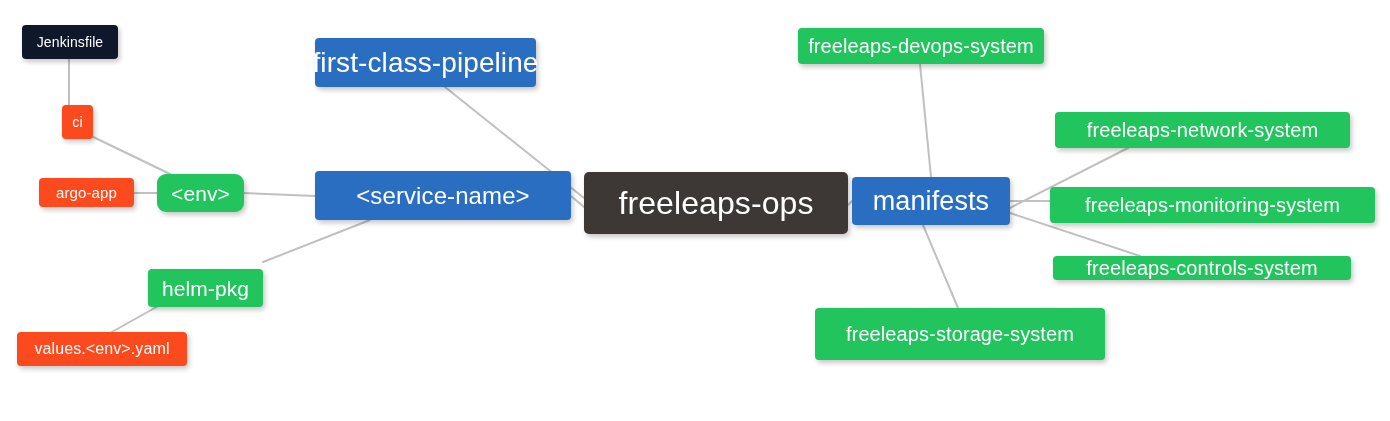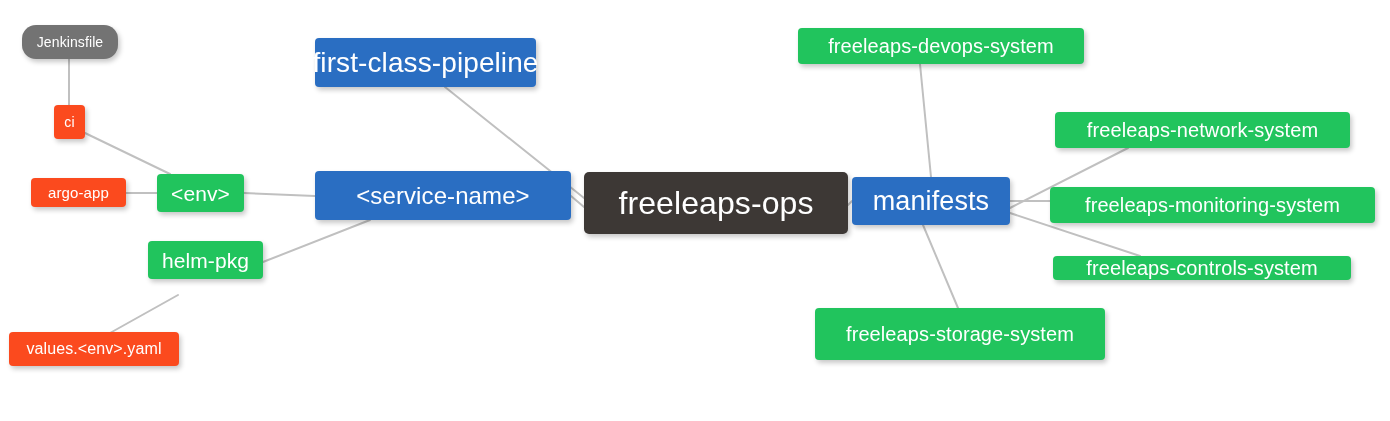--- a/index.html
+++ b/index.html
@@ -38,22 +38,22 @@
     box-shadow: 2px 3px 5px rgba(0,0,0,0.22);
     letter-spacing: 0.1px;
     z-index: 2;
   }
   .mm-node.root {
     background: #3d3835;
     border-radius: 5px;
   }
   .mm-node.blue   { background: #2a6ec2; }
   .mm-node.green  { background: #21c45d; }
-  .mm-node.orange { background: #737373; border-radius: 14px; }
-  .mm-node.red    { background: #fb4a1e; }
+  .mm-node.orange { background: #0f172a; }
+  .mm-node.red    { background: #fb4a1e; margin-left: 8px; }
 </style>
 </head>
 <body>
 
 <div id="mindmap-canvas">
   <svg id="edge-layer" viewBox="0 0 1390 421">
       <line x1="584" y1="207" x2="571" y2="196" stroke="#c0c0c0" stroke-width="2" stroke-linecap="round"></line>
       <line x1="584" y1="198" x2="445" y2="87" stroke="#c0c0c0" stroke-width="2" stroke-linecap="round"></line>
       <line x1="848" y1="205" x2="852" y2="201" stroke="#c0c0c0" stroke-width="2" stroke-linecap="round"></line>
       <line x1="315" y1="196" x2="244" y2="193" stroke="#c0c0c0" stroke-width="2" stroke-linecap="round"></line>
@@ -65,26 +65,26 @@
       <line x1="931" y1="177" x2="920" y2="64" stroke="#c0c0c0" stroke-width="2" stroke-linecap="round"></line>
       <line x1="1010" y1="208" x2="1128" y2="148" stroke="#c0c0c0" stroke-width="2" stroke-linecap="round"></line>
       <line x1="1010" y1="201" x2="1050" y2="201" stroke="#c0c0c0" stroke-width="2" stroke-linecap="round"></line>
       <line x1="1010" y1="213" x2="1140" y2="256" stroke="#c0c0c0" stroke-width="2" stroke-linecap="round"></line>
       <line x1="923" y1="225" x2="958" y2="308" stroke="#c0c0c0" stroke-width="2" stroke-linecap="round"></line>
     </svg>
   <div id="node-layer">
       <div class="mm-node orange" style="left: 22px; top: 25px; width: 96px; height: 34px; font-size: 14px;">Jenkinsfile</div>
       <div class="mm-node red" style="left: 54px; top: 105px; width: 31px; height: 34px; font-size: 14px;">ci</div>
       <div class="mm-node red" style="left: 31px; top: 178px; width: 95px; height: 29px; font-size: 15px;">argo-app</div>
-      <div class="mm-node green" style="left: 157px; top: 174px; width: 87px; height: 38px; font-size: 21px;">&lt;env&gt;</div>
-      <div class="mm-node green" style="left: 148px; top: 241px; width: 115px; height: 38px; font-size: 21px;">helm-pkg</div>
+      <div class="mm-node green" style="left: 157px; top: 174px; width: 87px; height: 38px; font-size: 21px; border-radius: 9px;">&lt;env&gt;</div>
+      <div class="mm-node green" style="left: 148px; top: 269px; width: 115px; height: 38px; font-size: 21px;">helm-pkg</div>
       <div class="mm-node red" style="left: 9px; top: 332px; width: 170px; height: 34px; font-size: 16px;">values.&lt;env&gt;.yaml</div>
       <div class="mm-node blue" style="left: 315px; top: 38px; width: 221px; height: 49px; font-size: 28px;">first-class-pipeline</div>
       <div class="mm-node blue" style="left: 315px; top: 171px; width: 256px; height: 49px; font-size: 24px;">&lt;service-name&gt;</div>
       <div class="mm-node root" style="left: 584px; top: 172px; width: 264px; height: 62px; font-size: 32px;">freeleaps-ops</div>
       <div class="mm-node blue" style="left: 852px; top: 177px; width: 158px; height: 48px; font-size: 27px;">manifests</div>
-      <div class="mm-node green" style="left: 798px; top: 28px; width: 286px; height: 36px; font-size: 20px;">freeleaps-devops-system</div>
+      <div class="mm-node green" style="left: 798px; top: 28px; width: 246px; height: 36px; font-size: 20px;">freeleaps-devops-system</div>
       <div class="mm-node green" style="left: 1055px; top: 112px; width: 295px; height: 36px; font-size: 20px;">freeleaps-network-system</div>
       <div class="mm-node green" style="left: 1050px; top: 187px; width: 325px; height: 36px; font-size: 20px;">freeleaps-monitoring-system</div>
       <div class="mm-node green" style="left: 1017px; top: 256px; width: 298px; height: 24px; font-size: 20px; margin-left: 36px;">freeleaps-controls-system</div>
       <div class="mm-node green" style="left: 815px; top: 308px; width: 290px; height: 52px; font-size: 20px;">freeleaps-storage-system</div>
     </div>
 </div>
 
 </body></html>

